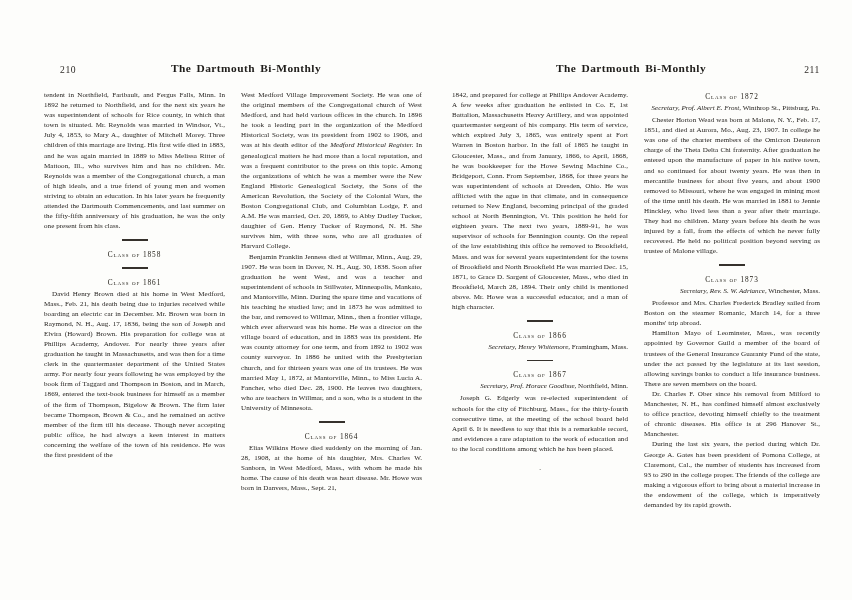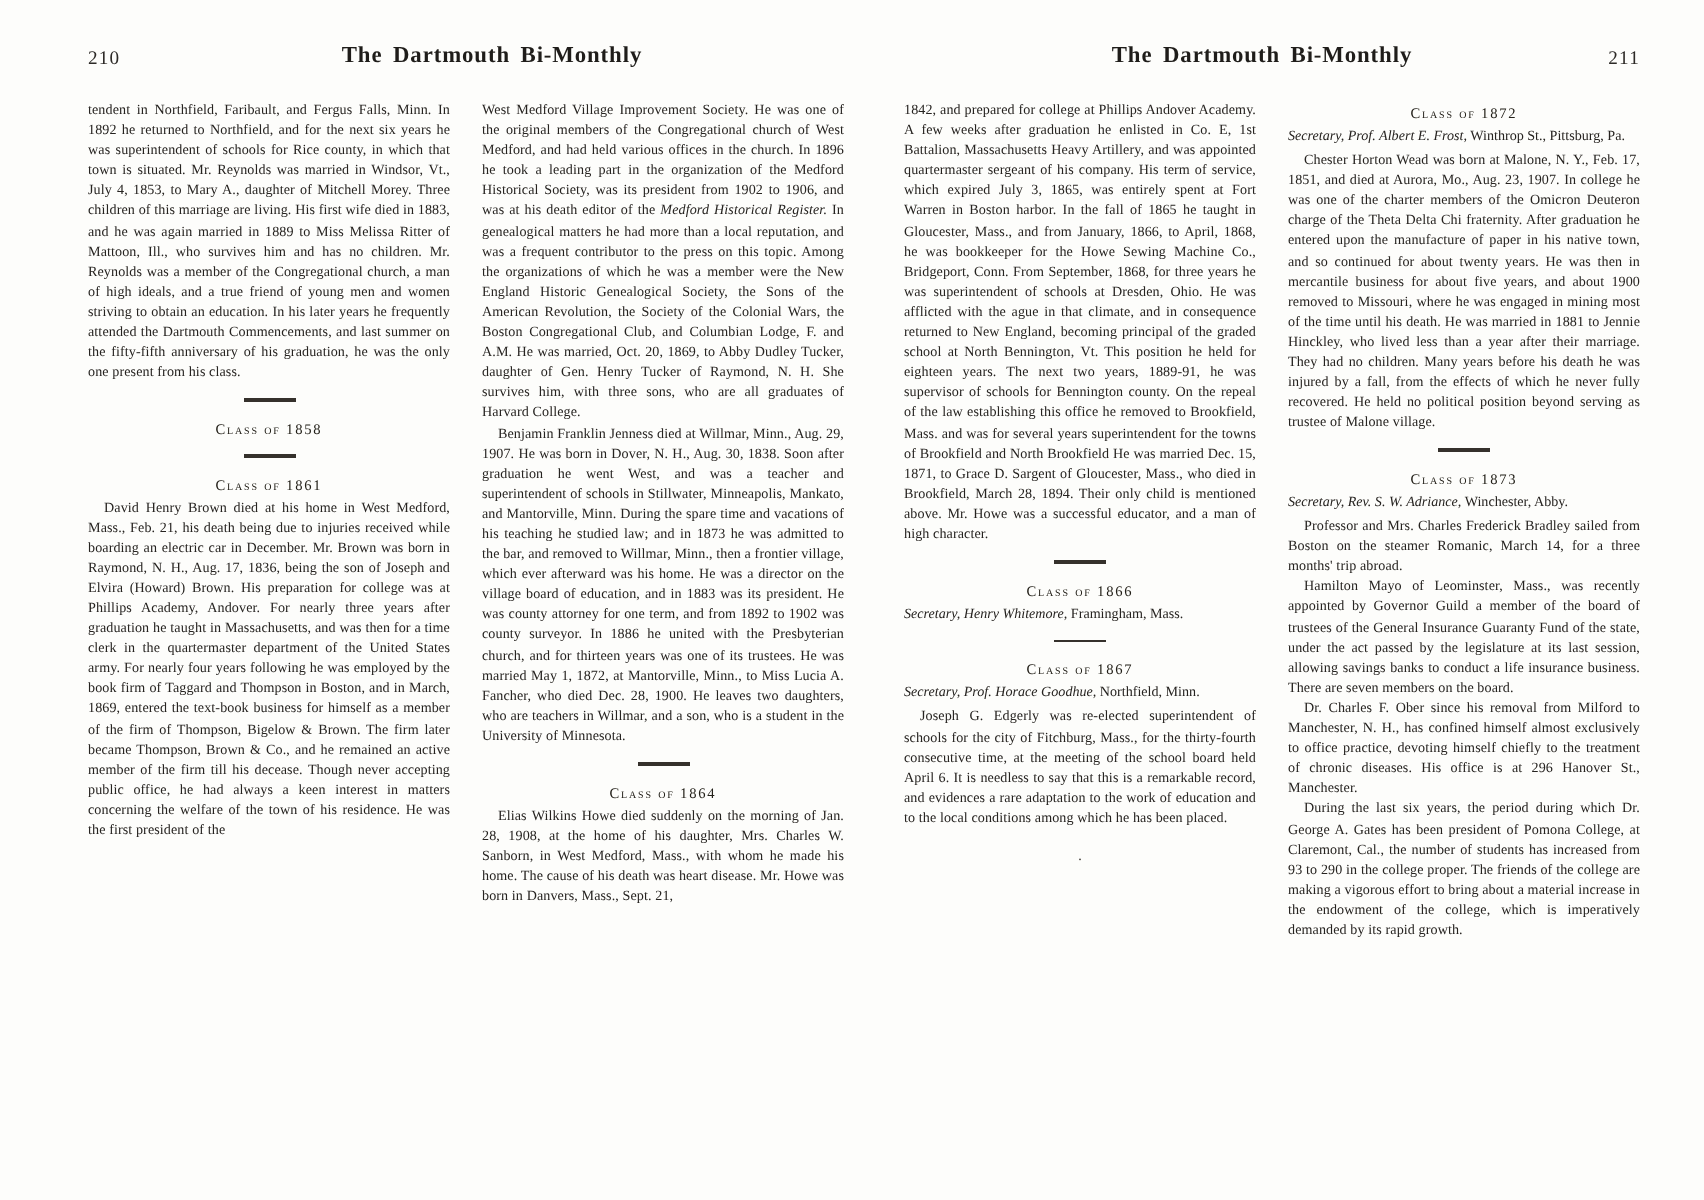--- a/index.html
+++ b/index.html
@@ -55,28 +55,30 @@
     font-size: 11.2px;
     letter-spacing: 0.45px;
     color: #1f1d1a;
   }
   .runhead .folio {
     position: absolute;
     top: 2px;
     font-size: 9.6px;
     letter-spacing: 0.6px;
     color: #2d2a27;
+    margin-left: 16px;
   }
   .page-left .runhead .folio { left: 0; }
   .page-right .runhead .folio { right: 0; }
   .runhead .title {
     text-align: center;
     font-weight: bold;
     font-size: 11.4px;
     word-spacing: 2px;
+    margin-top: 40px;
   }
   .page-left .runhead .title { padding-left: 26px; }
   .page-right .runhead .title { padding-right: 10px; text-align: center; }
 
   
   .cols {
     display: flex;
     gap: 16px;
     margin-top: 6px;
   }
@@ -102,21 +104,21 @@
   .classhead {
     text-align: center;
     font-size: 7.3px;
     letter-spacing: 0.9px;
     margin: 9px 0 2px 0;
     font-variant: small-caps;
     text-transform: none;
     color: #232019;
   }
   .secretary {
-    text-align: left;
+    text-align: right;
     font-size: 7.05px;
     line-height: 10.1px;
     margin: 1px 0 2px 0;
     color: #262320;
   }
   .secretary i { font-style: italic; }
 
   .rule {
     width: 26px;
     height: 1.6px;
@@ -196,21 +198,21 @@
         <div class="endmark">.</div>
       </div>
 
       <div class="col">
         <div class="classhead" style="margin-top:2px;">Class of 1872</div>
         <div class="secretary"><i class="ital">Secretary, Prof. Albert E. Frost,</i><span> Winthrop St., Pittsburg, Pa.</span></div>
         <p class="para">Chester Horton Wead was born at Malone, N. Y., Feb. 17, 1851, and died at Aurora, Mo., Aug. 23, 1907. In college he was one of the charter members of the Omicron Deuteron charge of the Theta Delta Chi fraternity. After graduation he entered upon the manufacture of paper in his native town, and so continued for about twenty years. He was then in mercantile business for about five years, and about 1900 removed to Missouri, where he was engaged in mining most of the time until his death. He was married in 1881 to Jennie Hinckley, who lived less than a year after their marriage. They had no children. Many years before his death he was injured by a fall, from the effects of which he never fully recovered. He held no political position beyond serving as trustee of Malone village.</p>
 
         <hr class="rule">
         <div class="classhead">Class of 1873</div>
-        <div class="secretary"><i class="ital">Secretary, Rev. S. W. Adriance,</i><span> Winchester, Abby.</span></div>
+        <div class="secretary"><i class="ital">Secretary, Rev. S. W. Adriance,</i><span> Winchester, Mass.</span></div>
 
         <p class="para">Professor and Mrs. Charles Frederick Bradley sailed from Boston on the steamer Romanic, March 14, for a three months' trip abroad.</p>
         <p class="para">Hamilton Mayo of Leominster, Mass., was recently appointed by Governor Guild a member of the board of trustees of the General Insurance Guaranty Fund of the state, under the act passed by the legislature at its last session, allowing savings banks to conduct a life insurance business. There are seven members on the board.</p>
         <p class="para">Dr. Charles F. Ober since his removal from Milford to Manchester, N. H., has confined himself almost exclusively to office practice, devoting himself chiefly to the treatment of chronic diseases. His office is at 296 Hanover St., Manchester.</p>
         <p class="para">During the last six years, the period during which Dr. George A. Gates has been president of Pomona College, at Claremont, Cal., the number of students has increased from 93 to 290 in the college proper. The friends of the college are making a vigorous effort to bring about a material increase in the endowment of the college, which is imperatively demanded by its rapid growth.</p>
       </div>
 
     </div>
   </div>
 

